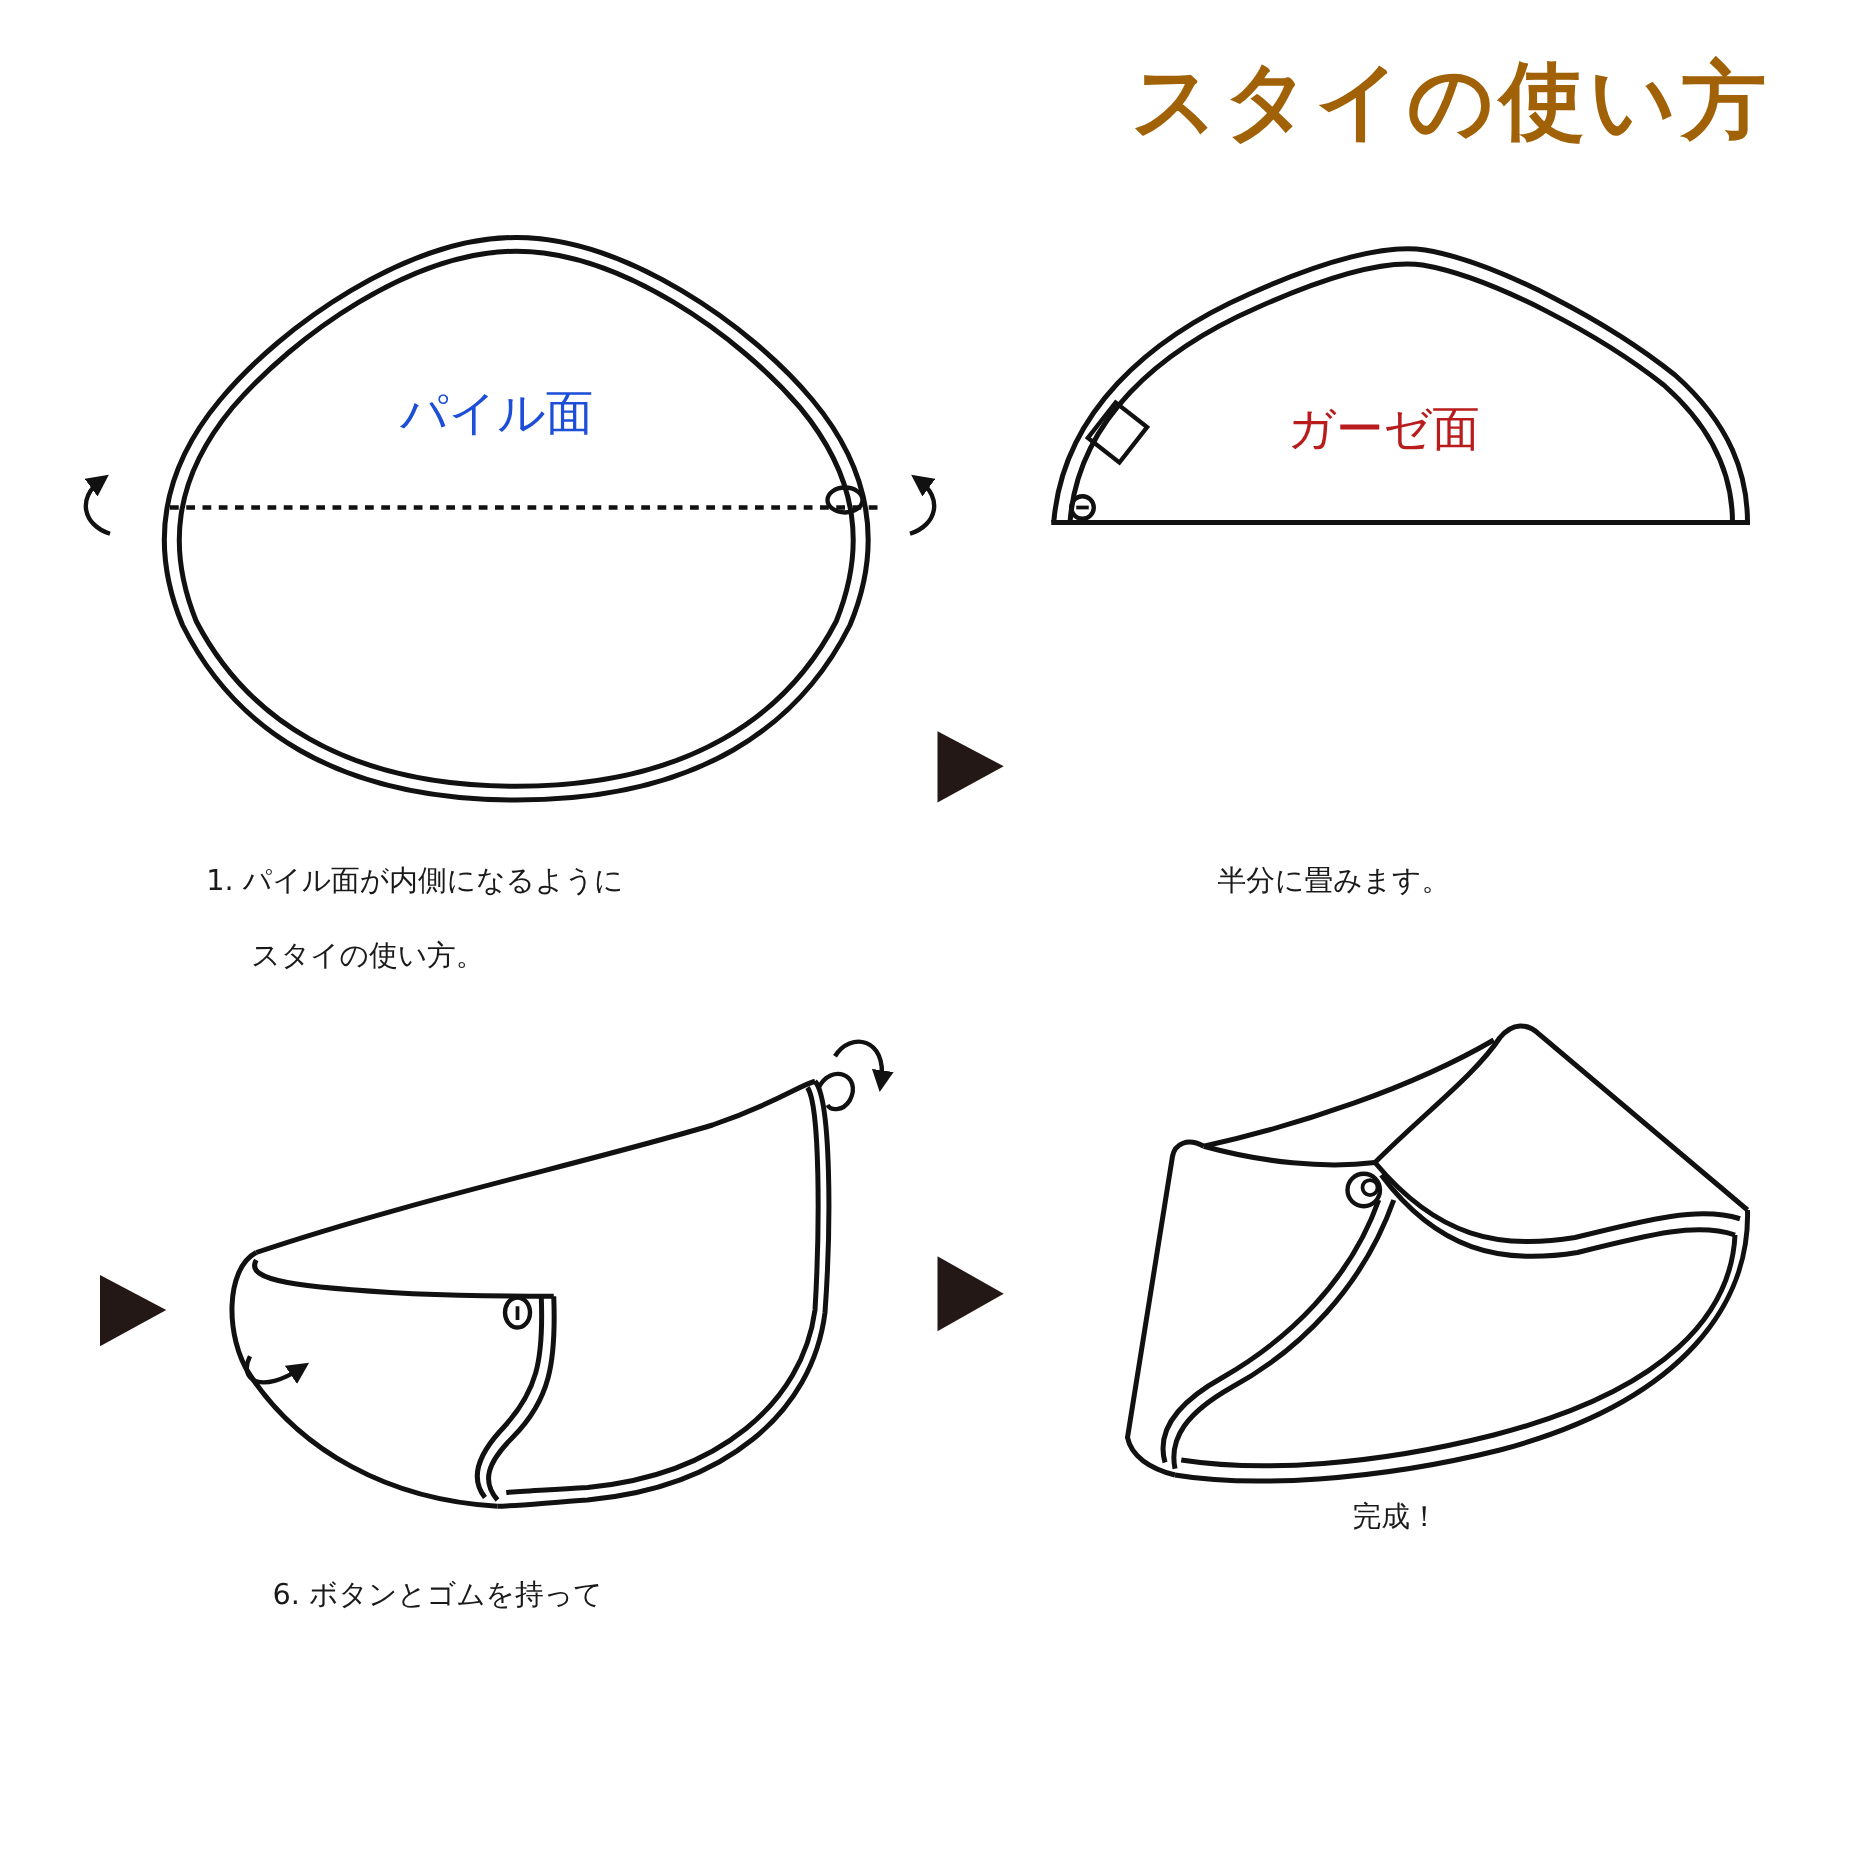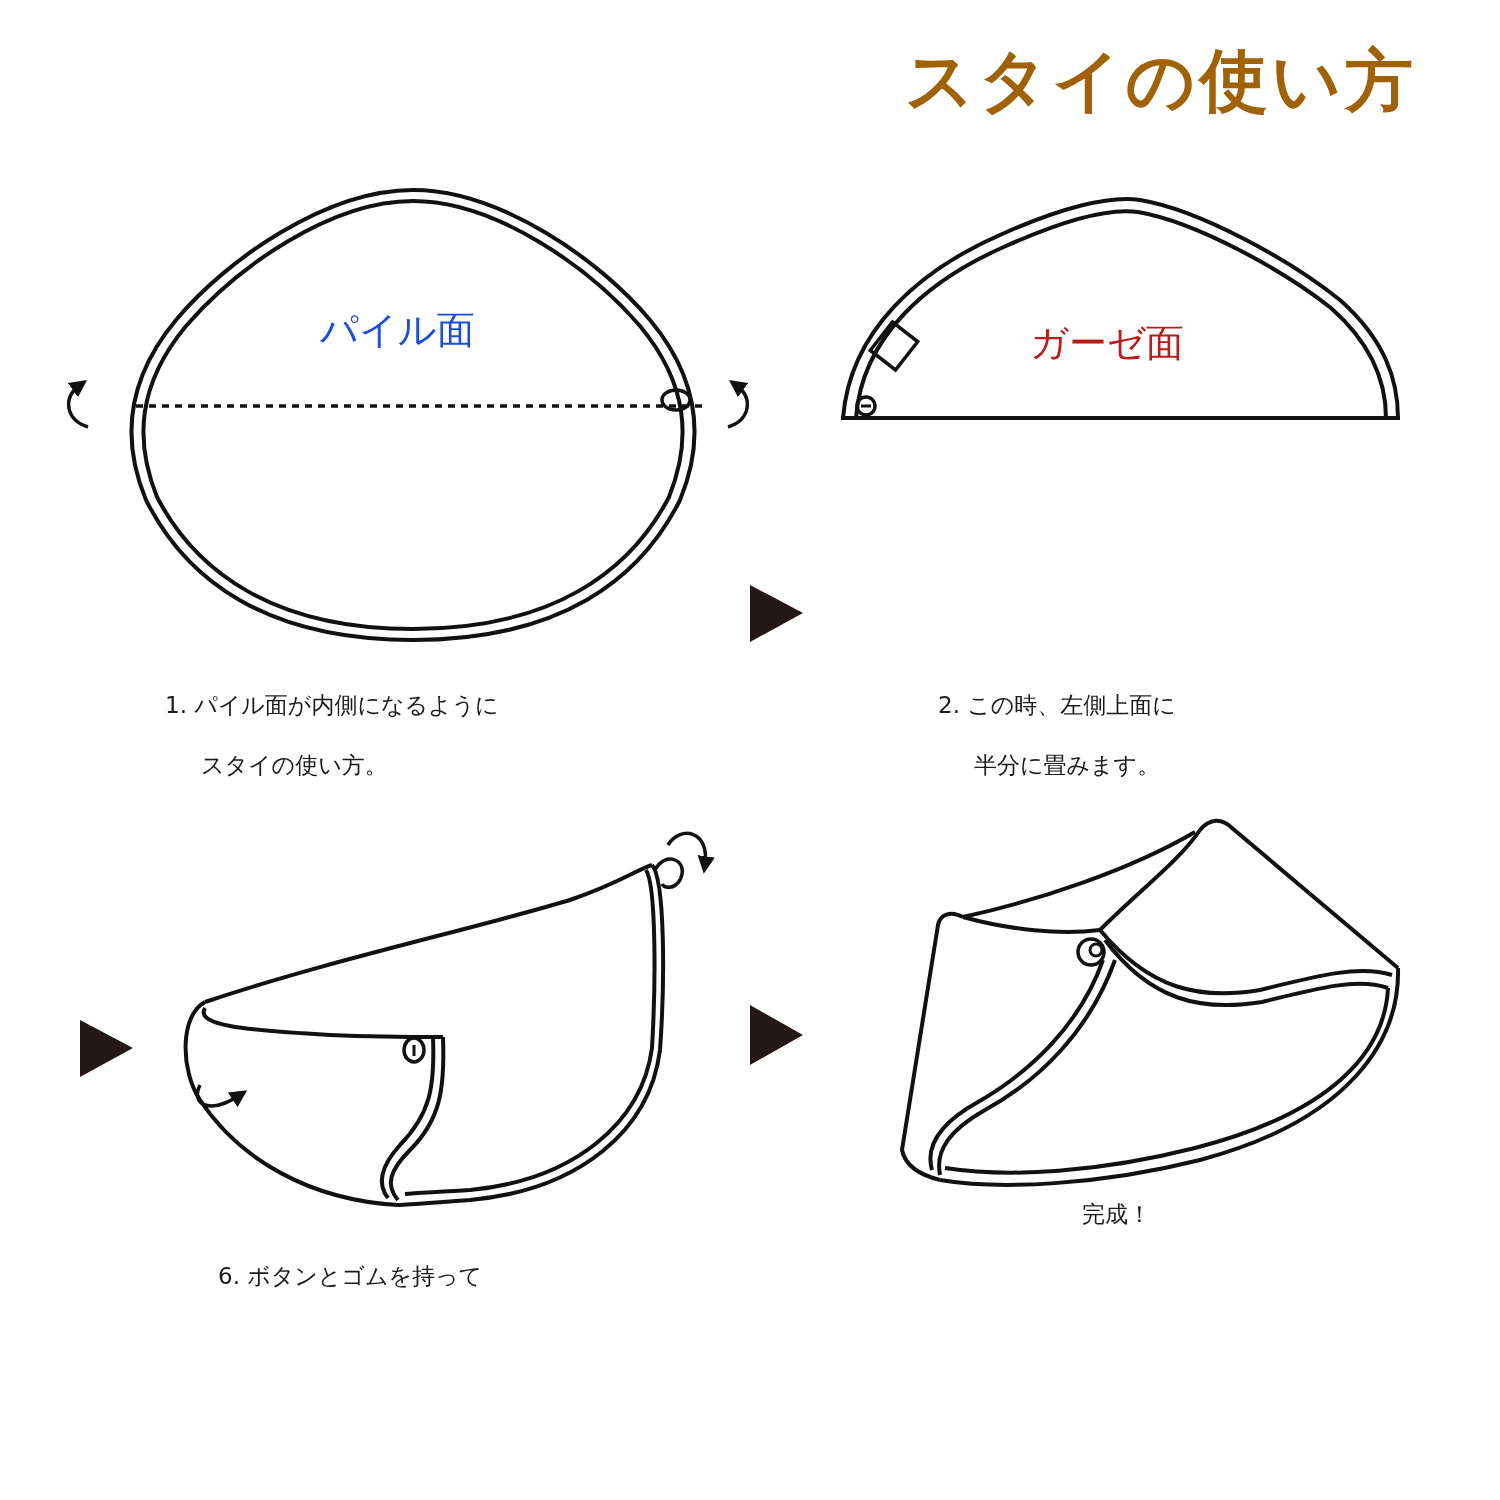--- a/index.html
+++ b/index.html
@@ -90,21 +90,20 @@
 
 <div class="face-label" style="left: 320px; top: 305px; color: #1d4ed8;">パイル面</div>
 <div class="face-label" style="left: 1030px; top: 318px; color: #b91c1c; font-family: Liberation Serif, serif;">ガーゼ面</div>
 
 <div class="caption" style="left:165px; top:675px;">
   <span>1. パイル面が内側になるように</span>
   <span class="line2" style="padding-left:36px;">スタイの使い方。</span>
 </div>
 
 <div class="caption" style="left:938px; top:675px;">
-  <span>2. この時、左側上面に</span>
   <span class="line2" style="padding-left:36px;">半分に畳みます。</span>
 </div>
 
 <div class="caption" style="left:218px; top:1246px;">
   <span>6. ボタンとゴムを持って</span>
 </div>
 
 <div class="caption" style="left:1082px; top:1184px;">
   <span>完成！</span>
 </div>

